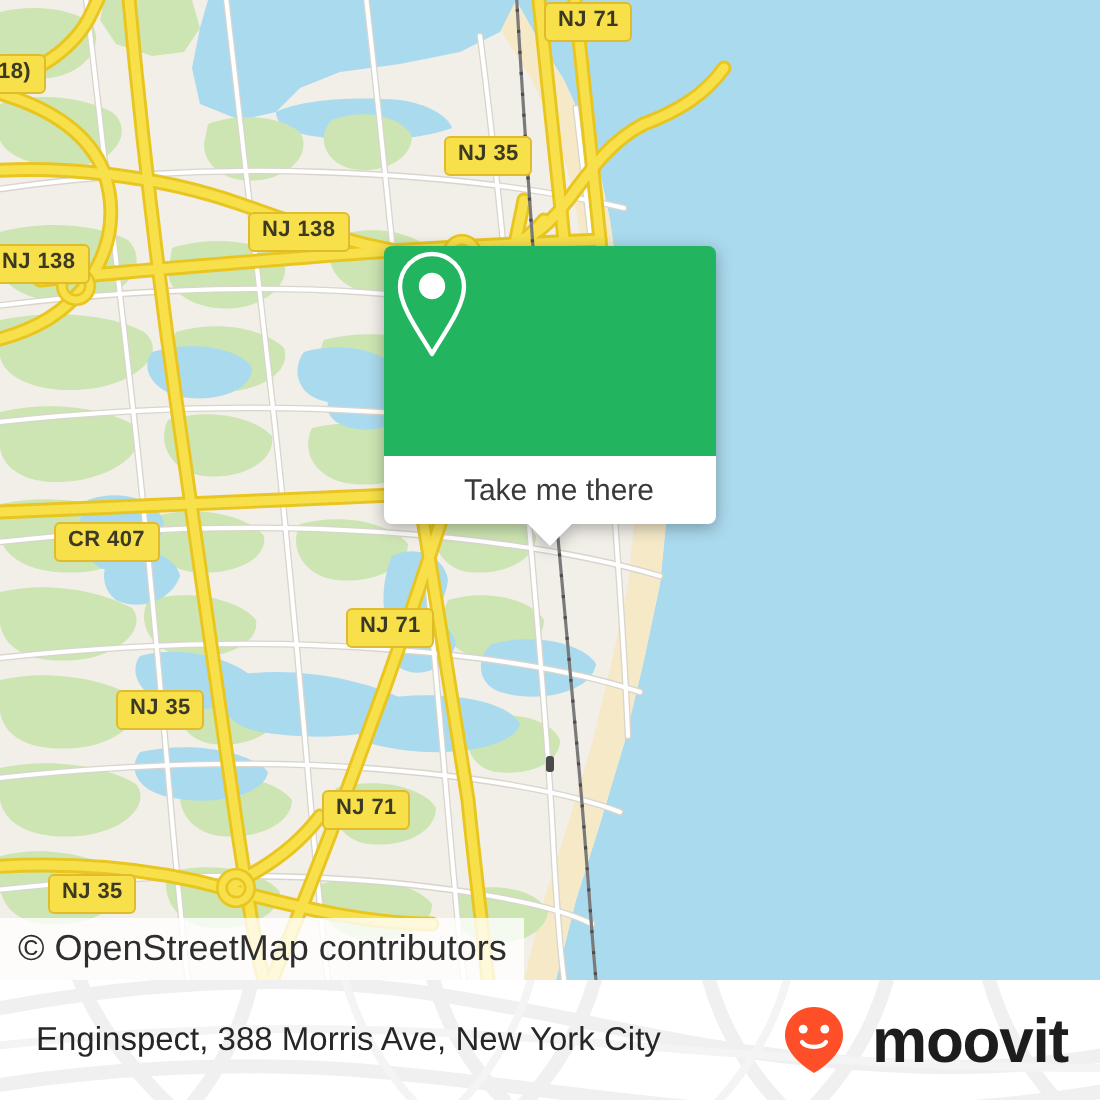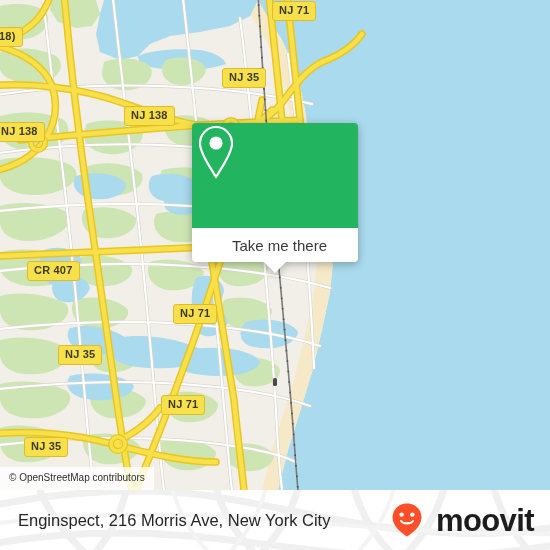--- a/index.html
+++ b/index.html
@@ -58,21 +58,21 @@
   }
 
   
   #attribution {
     position: absolute;
     left: 0;
     bottom: 0;
     background: rgba(255,255,255,0.80);
     color: #2e2e2e;
     font-family: "Liberation Sans", sans-serif;
-    font-size: 10px;
+    font-size: 18px;
     line-height: 1;
     padding: 6px 9px 7px 9px;
     white-space: nowrap;
   }
 
   
   #popup {
     position: absolute;
     left: 192px;
     top: 123px;
@@ -376,21 +376,21 @@
       </g>
       <g stroke="#f4f4f4" stroke-width="4" fill="none" stroke-linecap="round">
         <path d="M-10,34 C70,24 160,22 250,28 C340,34 430,44 560,44"></path>
         <path d="M170,-10 C176,18 190,44 212,66"></path>
         <path d="M268,-10 C262,18 248,44 226,66"></path>
         <path d="M396,-10 C390,18 376,44 354,66"></path>
       </g>
     </svg>
 
     <div id="footer-inner">
-      <div id="footer-address">Enginspect, 216 Morris Ave, New York City</div>
+      <div id="footer-address">Enginspect, 388 Morris Ave, New York City</div>
 
       <div id="brand">
         <svg width="34" height="36" viewBox="0 0 34 36">
           <path d="M17,1.5 C25.3,1.5 31.5,7.8 31.5,15.6 C31.5,24.6 21.8,31.6 17,34.5
                    C12.2,31.6 2.5,24.6 2.5,15.6 C2.5,7.8 8.7,1.5 17,1.5 Z" fill="#ff4f28"></path>
           <circle cx="11.6" cy="12.6" r="2.2" fill="#ffffff"></circle>
           <circle cx="22.4" cy="12.6" r="2.2" fill="#ffffff"></circle>
           <path d="M11,19 C13.2,22.2 20.8,22.2 23,19" fill="none" stroke="#ffffff" stroke-width="2.1" stroke-linecap="round"></path>
         </svg>
         <span id="brand-word">moovit</span>

